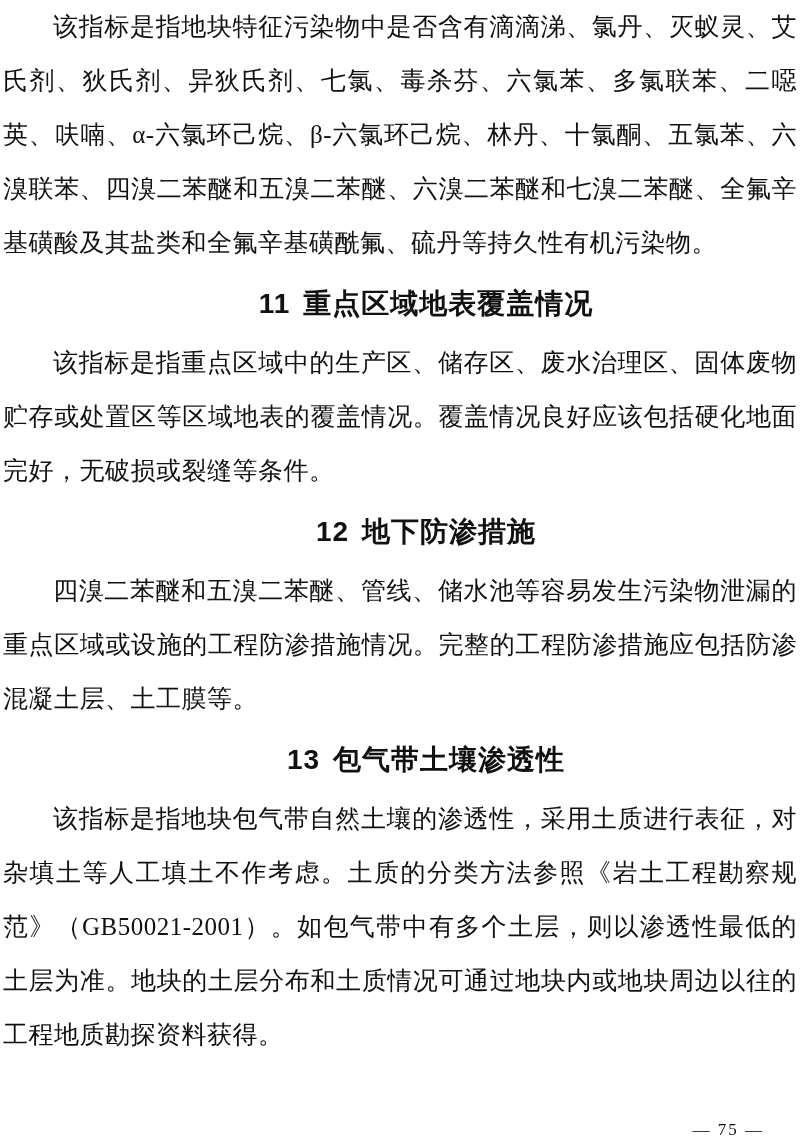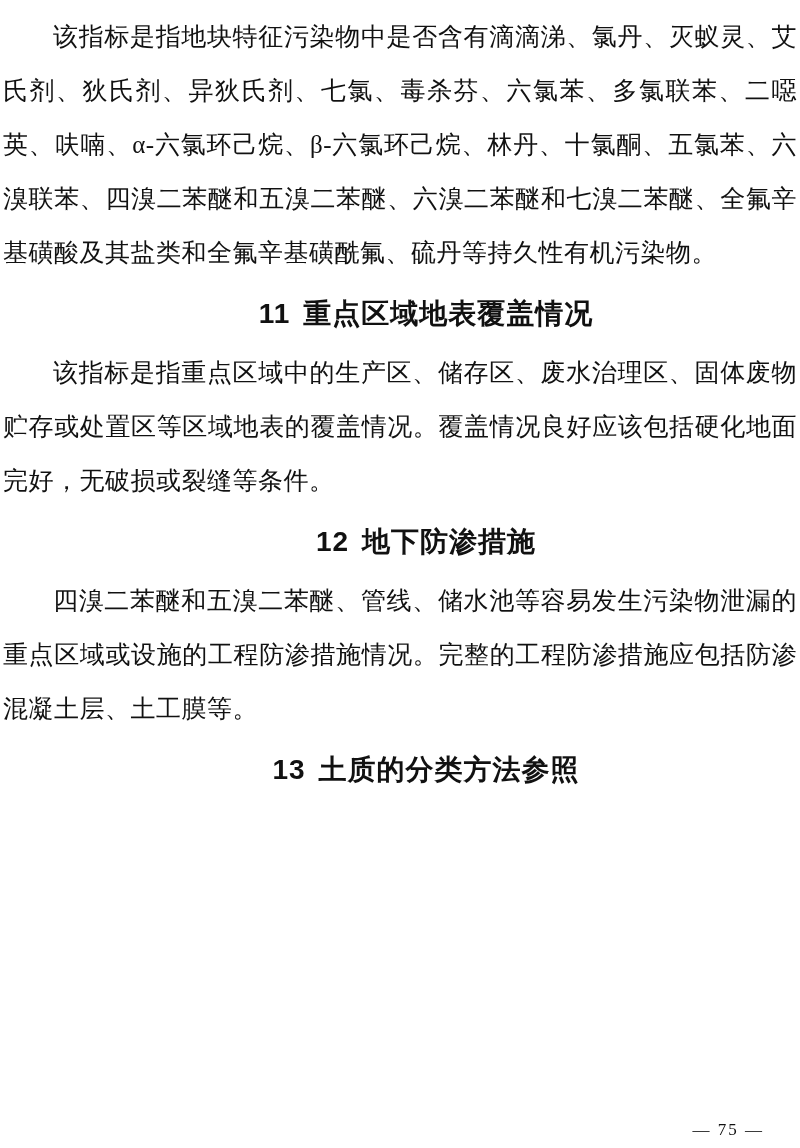--- a/index.html
+++ b/index.html
@@ -9,21 +9,21 @@
   }
   .page {
     position: relative;
     width: 800px;
     height: 1148px;
     margin: 0 auto;
     background: #ffffff;
     color: #111111;
     overflow: hidden;
     box-sizing: border-box;
-    padding: 16px 3px;
+    padding: 6px 3px;
   }
   .para {
     font-family: "Liberation Serif", "DejaVu Serif", serif;
     font-size: 25px;
     line-height: 54px;
     text-align: justify;
     text-justify: inter-character;
     text-indent: 2em;
     letter-spacing: 0.5px;
     margin: 0;
@@ -73,20 +73,21 @@
 
   <p class="para">该指标是指重点区域中的生产区、储存区、废水治理区、固体废物贮存或处置区等区域地表的覆盖情况。覆盖情况良好应该包括硬化地面完好，无破损或裂缝等条件。</p>
 
   <h2 class="heading">
     <span class="hnum">12</span><span class="htitle">地下防渗措施</span>
   </h2>
 
   <p class="para">四溴二苯醚和五溴二苯醚、管线、储水池等容易发生污染物泄漏的重点区域或设施的工程防渗措施情况。完整的工程防渗措施应包括防渗混凝土层、土工膜等。</p>
 
   <h2 class="heading">
-    <span class="hnum">13</span><span class="htitle">土质的分类方法参照</span>
+    <span class="hnum">13</span><span class="htitle">包气带土壤渗透性</span>
   </h2>
 
+  <p class="para">该指标是指地块包气带自然土壤的渗透性，采用土质进行表征，对杂填土等人工填土不作考虑。土质的分类方法参照《岩土工程勘察规范》（GB50021-2001）。如包气带中有多个土层，则以渗透性最低的土层为准。地块的土层分布和土质情况可通过地块内或地块周边以往的工程地质勘探资料获得。</p>
 
 
   <div class="page-number">— 75 —</div>
 
 </div>
 
 </body></html>

